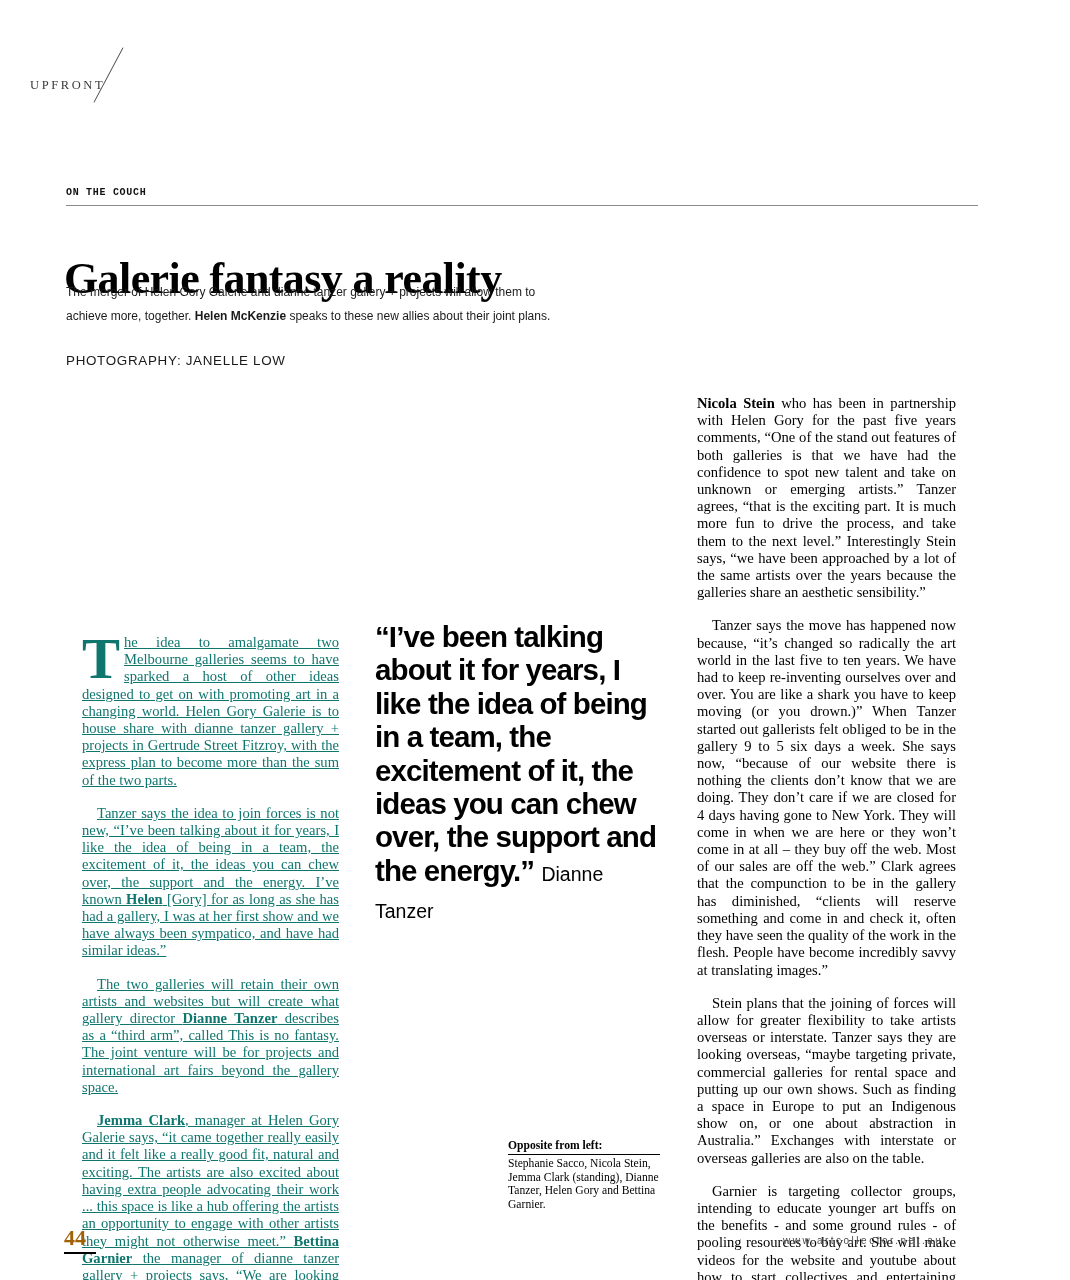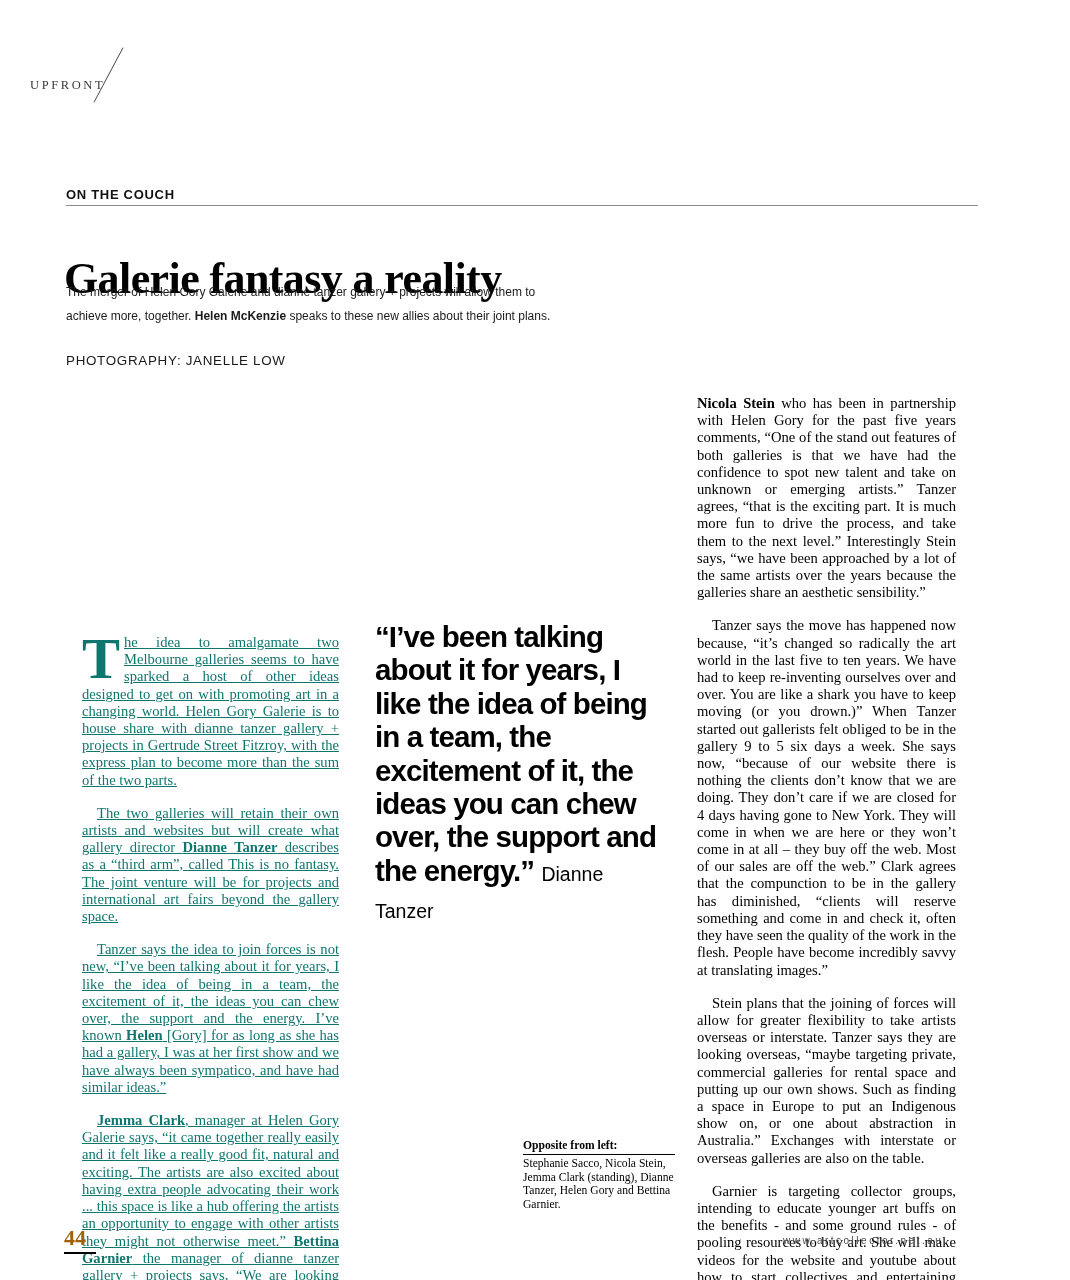--- a/index.html
+++ b/index.html
@@ -43,23 +43,23 @@
     background: #4a4a4a;
     transform: rotate(28deg);
     transform-origin: center center;
   }
 
   
   .kicker {
     position: absolute;
     left: 66px;
     top: 181px;
-    font-family: Liberation Sans, sans-serif;
-    font-weight: bold;
-    font-size: 13px;
+    font-family: Liberation Mono, monospace;
+    font-weight: bold;
+    font-size: 10px;
     letter-spacing: 0.7px;
     color: #111111;
     text-align: center;
   }
   .kicker-rule {
     position: absolute;
     left: 66px;
     top: 199px;
     width: 912px;
     height: 1px;
@@ -171,21 +171,20 @@
   
   .caption {
     position: absolute;
     left: 508px;
     top: 1133px;
     width: 155px;
     font-family: "Liberation Serif", serif;
     font-size: 11.6px;
     line-height: 13.4px;
     color: #000000;
-    margin-left: 15px;
   }
   .caption-title {
     font-weight: bold;
     display: block;
     padding-bottom: 2px;
   }
   .caption-rule {
     width: 152px;
     height: 1px;
     background: #000000;
@@ -235,22 +234,22 @@
   <h1 class="headline">Galerie fantasy a reality</h1>
 
   <div class="deck">
     <span>The merger of Helen Gory Galerie and dianne tanzer gallery + projects will allow them to achieve more, together. </span><b>Helen McKenzie</b><span> speaks to these new allies about their joint plans.</span>
   </div>
 
   <div class="photo-credit">PHOTOGRAPHY: JANELLE LOW</div>
 
   <div class="col-left">
     <p class="first dropcap">The idea to amalgamate two Melbourne galleries seems to have sparked a host of other ideas designed to get on with promoting art in a changing world. Helen Gory Galerie is to house share with dianne tanzer gallery + projects in Gertrude Street Fitzroy, with the express plan to become more than the sum of the two parts.</p>
+    <p><span>Tanzer says the idea to join forces is not new, “I’ve been talking about it for years, I like the idea of being in a team, the excitement of it, the ideas you can chew over, the support and the energy. I’ve known </span><b>Helen</b><span> [Gory] for as long as she has had a gallery, I was at her first show and we have always been sympatico, and have had similar ideas.”</span></p>
     <p><span>The two galleries will retain their own artists and websites but will create what gallery director </span><b>Dianne Tanzer</b><span> describes as a “third arm”, called This is no fantasy. The joint venture will be for projects and international art fairs beyond the gallery space.</span></p>
-    <p><span>Tanzer says the idea to join forces is not new, “I’ve been talking about it for years, I like the idea of being in a team, the excitement of it, the ideas you can chew over, the support and the energy. I’ve known </span><b>Helen</b><span> [Gory] for as long as she has had a gallery, I was at her first show and we have always been sympatico, and have had similar ideas.”</span></p>
     <p><b>Jemma Clark</b><span>, manager at Helen Gory Galerie says, “it came together really easily and it felt like a really good fit, natural and exciting. The artists are also excited about having extra people advocating their work ... this space is like a hub offering the artists an opportunity to engage with other artists they might not otherwise meet.” </span><b>Bettina Garnier</b><span> the manager of dianne tanzer gallery + projects says, “We are looking forward to having more people around and sharing ideas. Our artists are keen to be part of the larger community and they know that it is going to offer them more opportunities.”</span></p>
   </div>
 
   <div class="pullquote">
     <span>“I’ve been talking about it for years, I like the idea of being in a team, the excitement of it, the ideas you can chew over, the support and the energy.”</span> <span class="attrib">Dianne Tanzer</span>
   </div>
 
   <div class="col-right">
     <p class="first"><b>Nicola Stein</b><span> who has been in partnership with Helen Gory for the past five years comments, “One of the stand out features of both galleries is that we have had the confidence to spot new talent and take on unknown or emerging artists.”  Tanzer agrees, “that is the exciting part. It is much more fun to drive the process, and take them to the next level.” Interestingly Stein says, “we have been approached by a lot of the same artists over the years because the galleries share an aesthetic sensibility.”</span></p>
     <p>Tanzer says the move has happened now because, “it’s changed so radically the art world in the last five to ten years. We have had to keep re-inventing ourselves over and over. You are like a shark you have to keep moving (or you drown.)” When Tanzer started out gallerists felt obliged to be in the gallery 9 to 5 six days a week. She says now, “because of our website there is nothing the clients don’t know that we are doing. They don’t care if we are closed for 4 days having gone to New York. They will come in when we are here or they won’t come in at all – they buy off the web. Most of our sales are off the web.” Clark agrees that the compunction to be in the gallery has diminished, “clients will reserve something and come in and check it, often they have seen the quality of the work in the flesh. People have become incredibly savvy at translating images.”</p>

